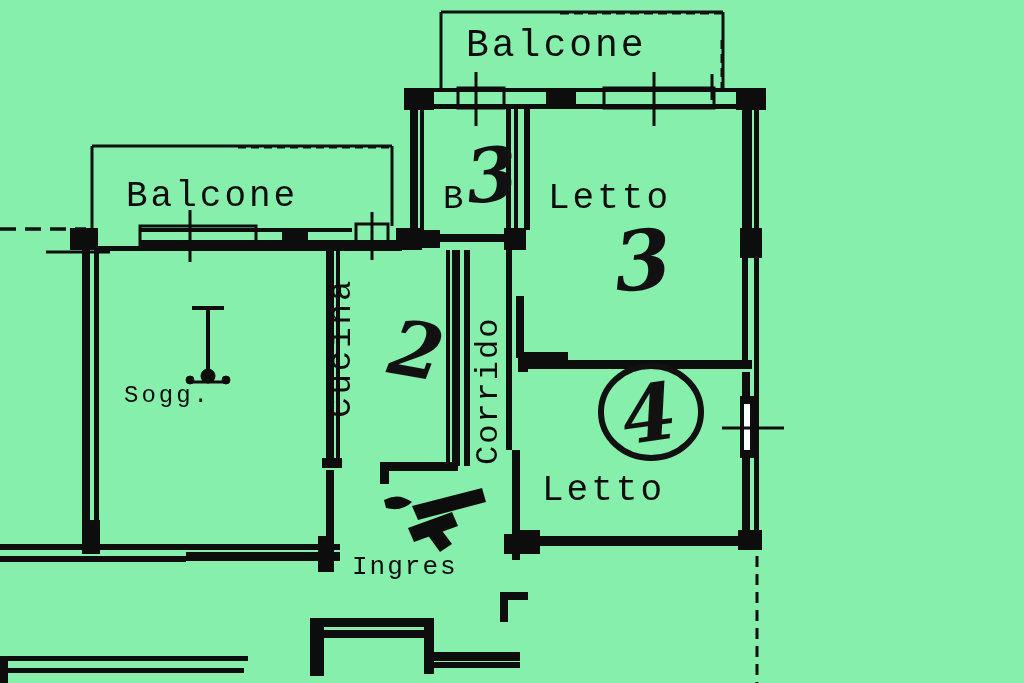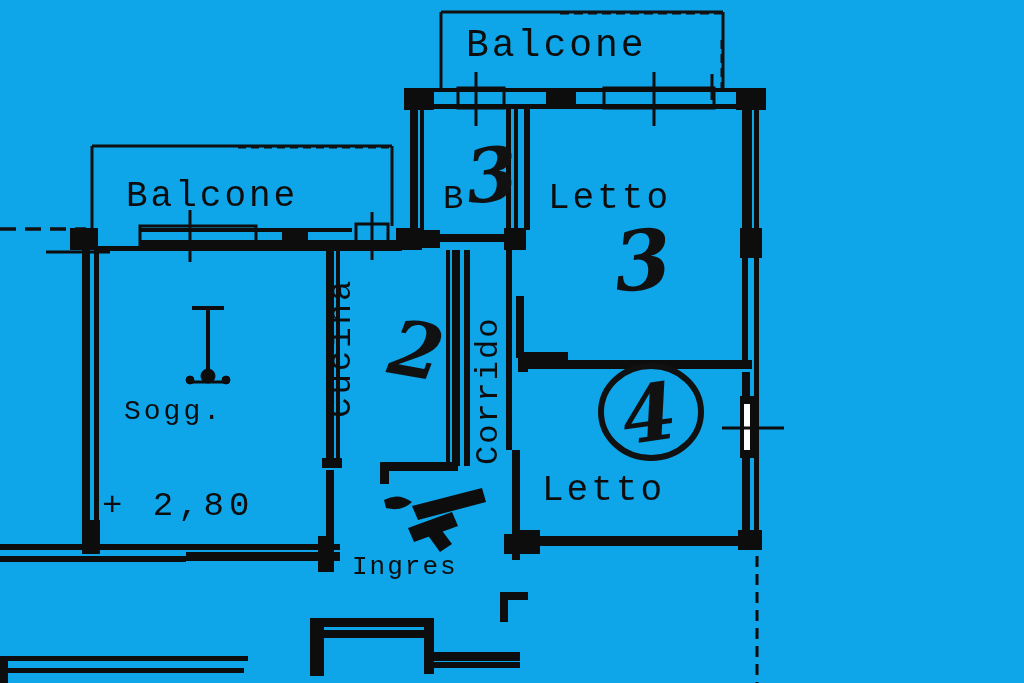--- a/index.html
+++ b/index.html
@@ -7,21 +7,21 @@
     padding: 0;
     background: #ffffff;
   }
   body {
     font-family: "Liberation Mono", "DejaVu Sans Mono", monospace;
   }
   #plan-root {
     position: relative;
     width: 1024px;
     height: 683px;
-    background: #0ea5e9;
+    background: #86efac;
     overflow: hidden;
   }
   #plan-svg {
     position: absolute;
     left: 0;
     top: 0;
     width: 1024px;
     height: 683px;
   }
   .room-label {
@@ -40,22 +40,22 @@
     letter-spacing: 3px;
   }
   .lbl-balcone-left {
     left: 126px;
     top: 176px;
     font-size: 36px;
     letter-spacing: 3px;
   }
   .lbl-sogg {
     left: 124px;
-    top: 396px;
-    font-size: 28px;
+    top: 382px;
+    font-size: 24px;
     letter-spacing: 3px;
   }
   .lbl-quota {
     left: 102px;
     top: 487px;
     font-size: 34px;
     letter-spacing: 5px;
   }
   .lbl-cucina {
     left: 322px;
@@ -339,21 +339,20 @@
       <path d="M412,506 L482,488 L486,502 L418,520 z"></path>
       <path d="M408,528 L452,512 L458,526 L414,542 z"></path>
       <path d="M434,520 L452,544 L440,552 L424,530 z"></path>
     </g>
 
   </svg>
 
   <div class="room-label lbl-balcone-top">Balcone</div>
   <div class="room-label lbl-balcone-left">Balcone</div>
   <div class="room-label lbl-sogg">Sogg.</div>
-  <div class="room-label lbl-quota">+  2,80</div>
   <div class="room-label lbl-cucina">Cucina</div>
   <div class="room-label lbl-corridoio">Corrido</div>
   <div class="room-label lbl-bagno">B</div>
   <div class="room-label lbl-letto3">Letto</div>
   <div class="room-label lbl-letto4">Letto</div>
   <div class="room-label lbl-ingresso">Ingres</div>
 
   <div class="hand-mark hand-2">2</div>
   <div class="hand-mark hand-3-bagno">3</div>
   <div class="hand-mark hand-3-letto">3</div>

